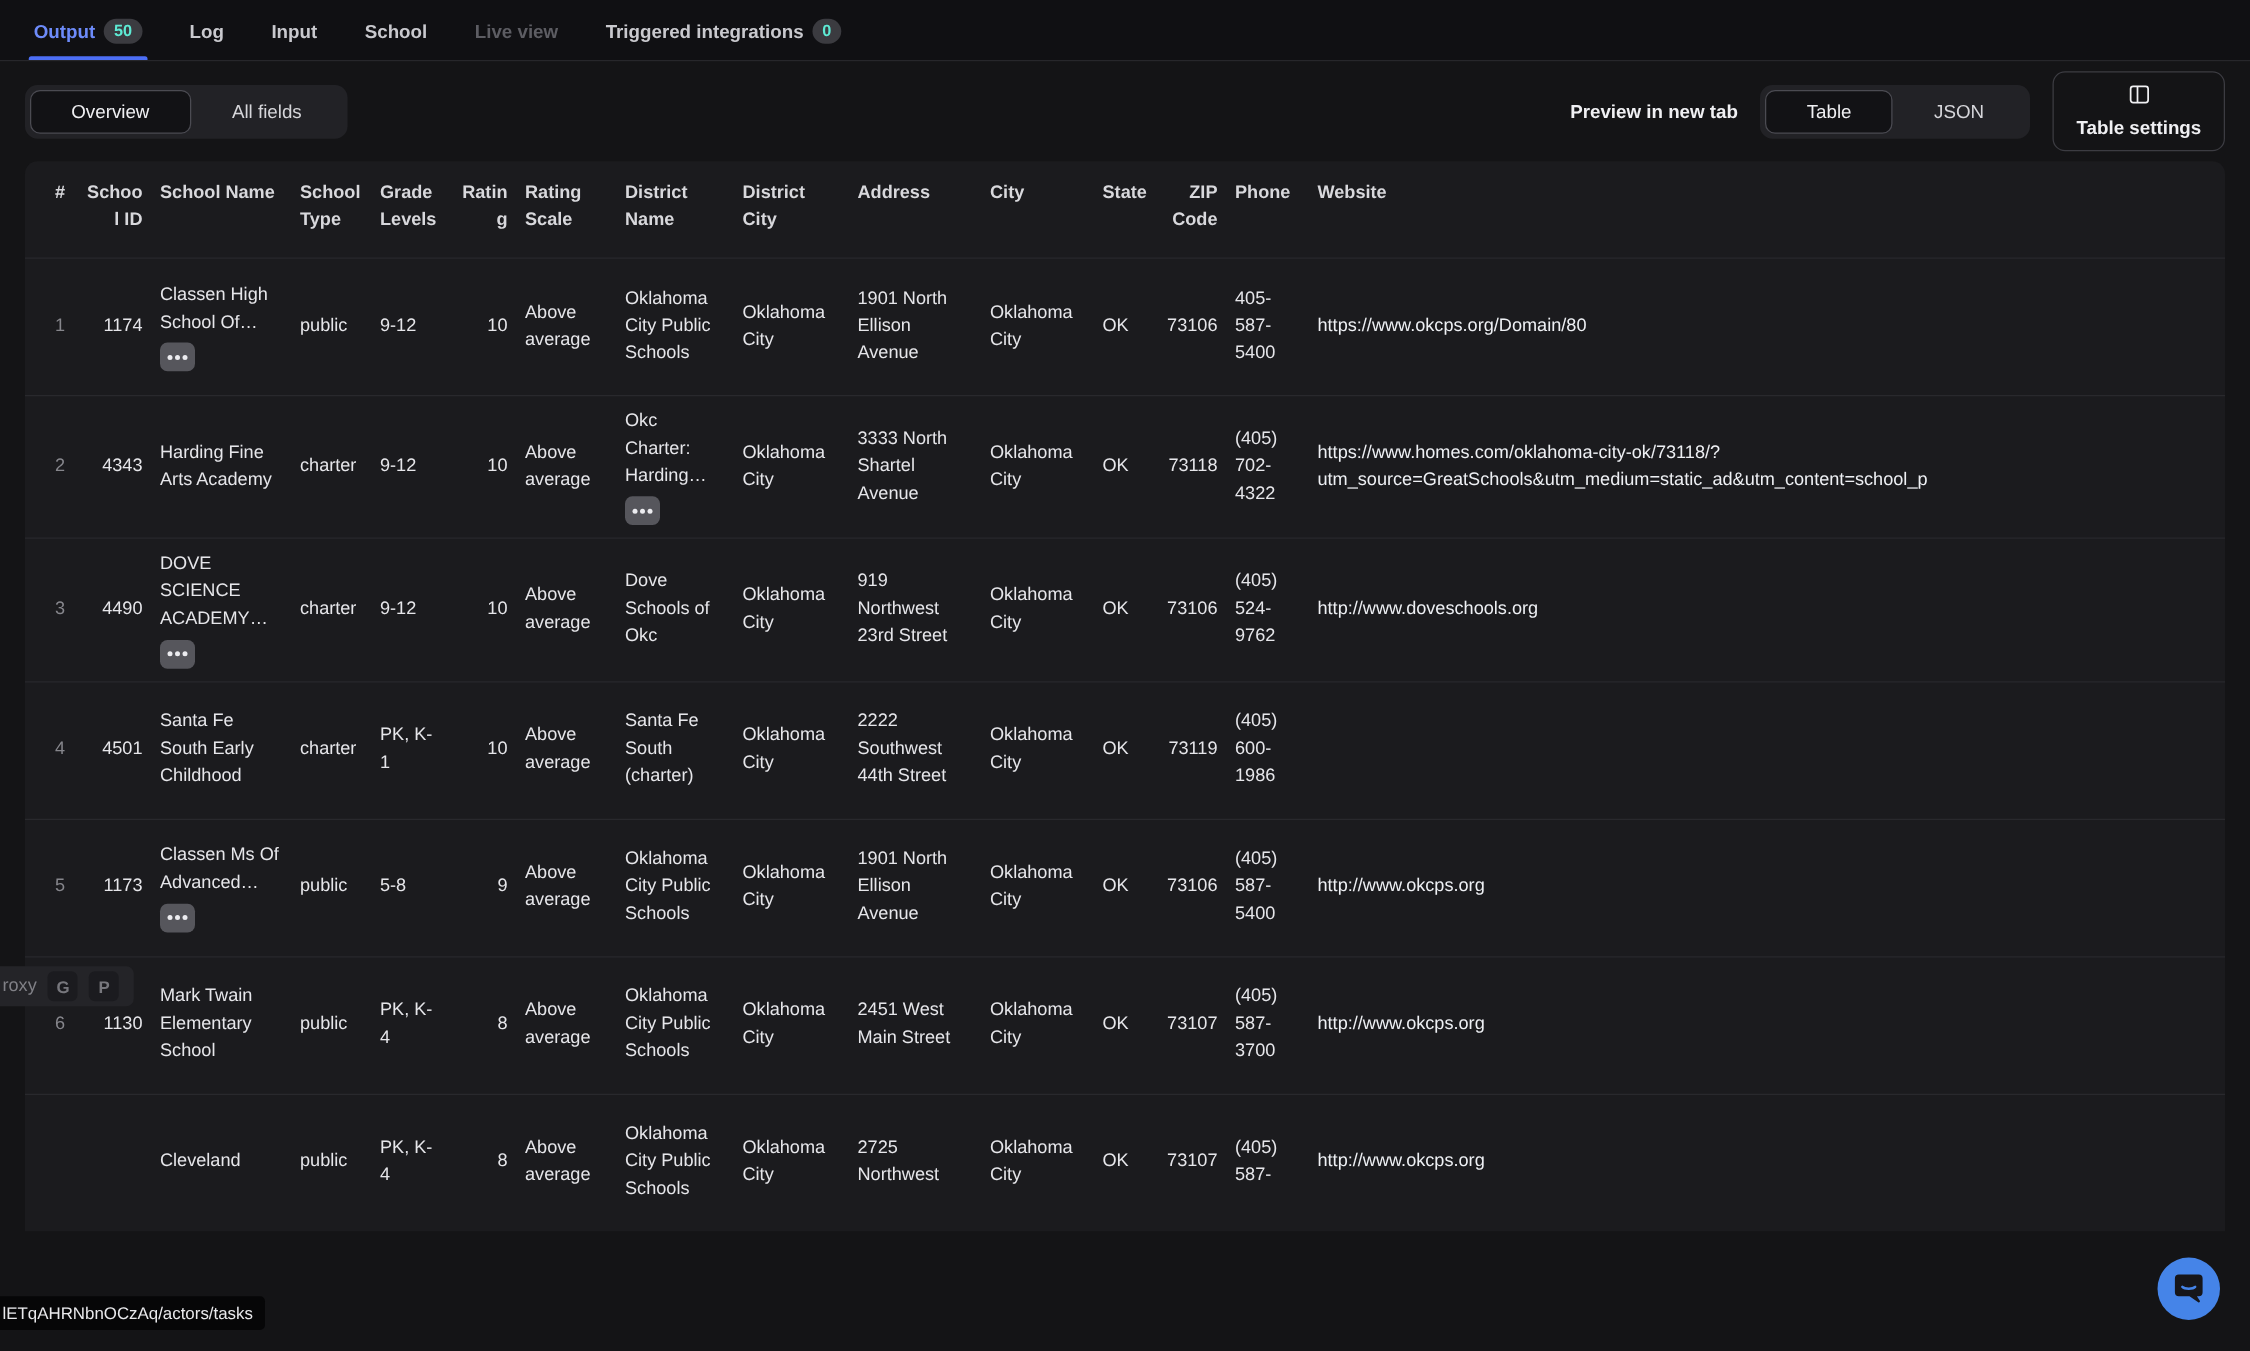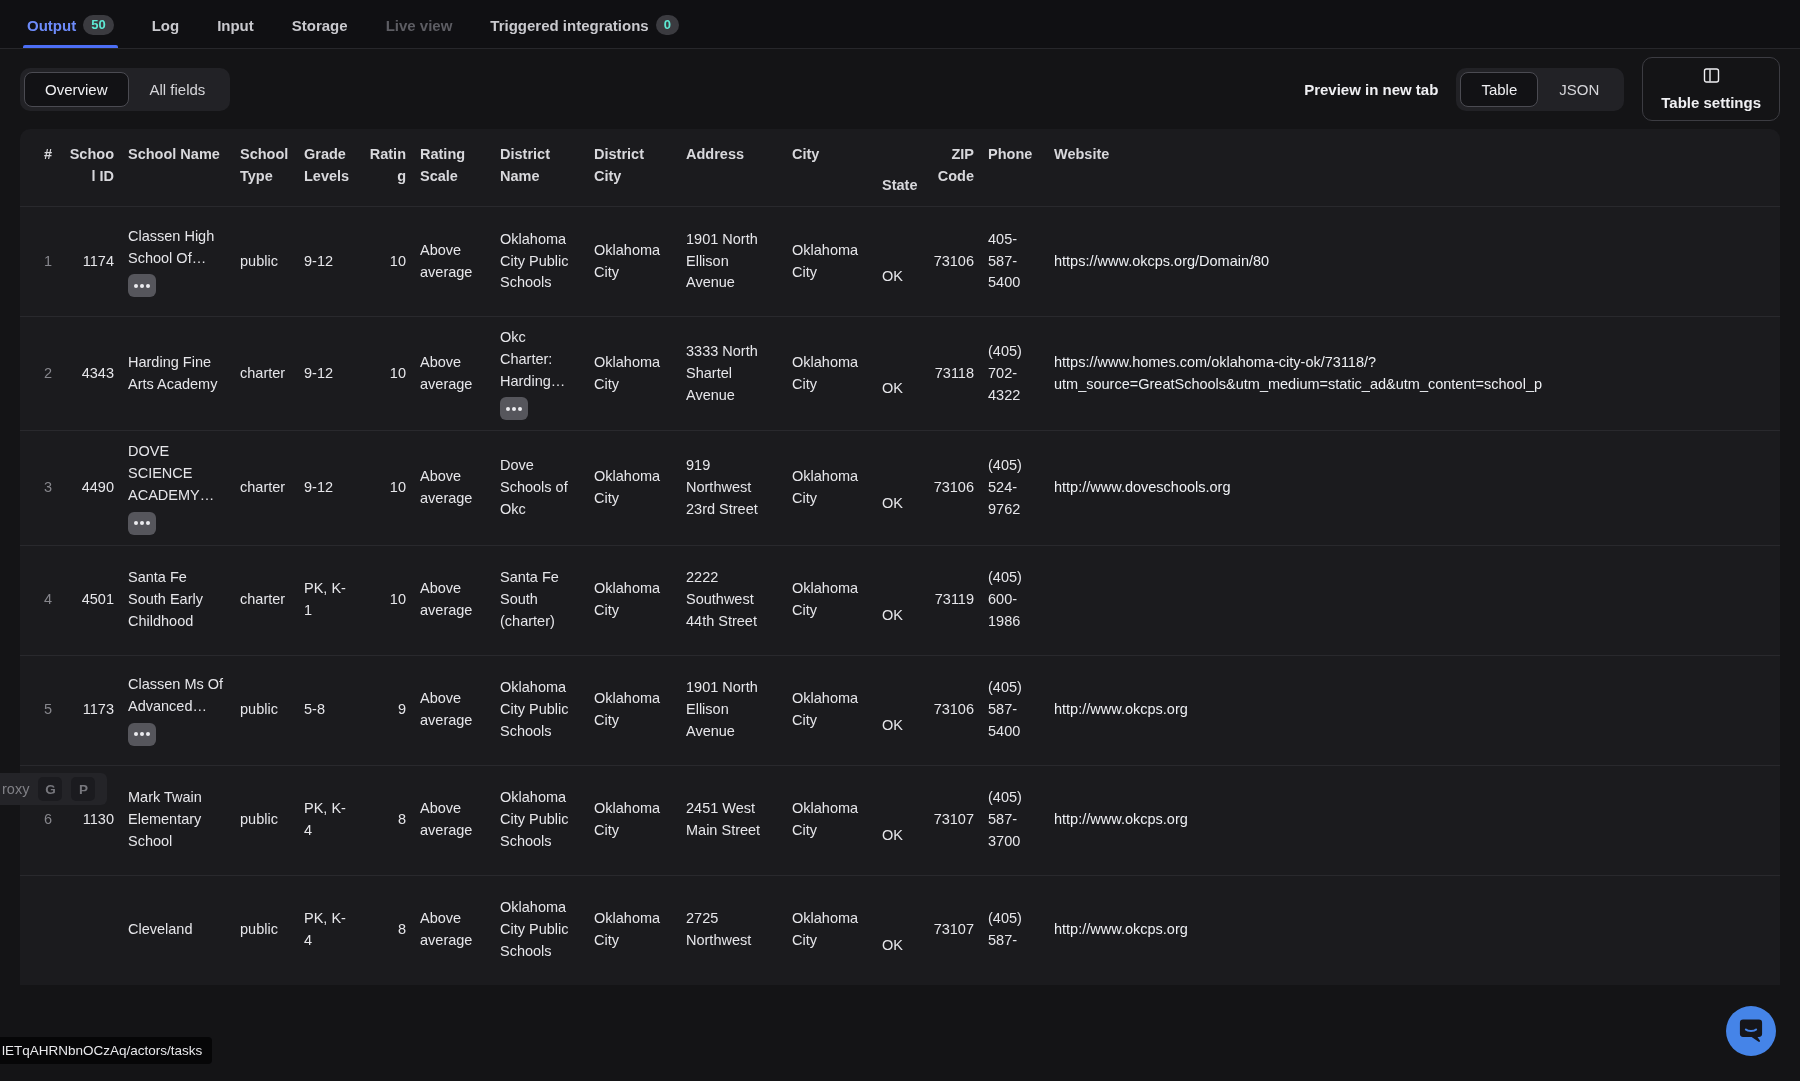--- a/index.html
+++ b/index.html
@@ -38,21 +38,21 @@
 
   
   .toolbar {
     height:80px; display:flex; align-items:center;
     padding:0 20px; justify-content:space-between;
   }
   .seg {
     display:flex; background:#222226; border-radius:10px; padding:4px;
   }
   .seg-item {
-    padding:8px 20px; font-size:15px; color:#d6d6da;
+    padding:8px 32px; font-size:15px; color:#d6d6da;
     border-radius:8px; border:1px solid transparent; cursor:pointer;
     white-space:nowrap;
     text-align:right;
   }
   .seg-item.active {
     background:#121215; border-color:#4b4b52; color:#f0f0f3;
   }
   .toolbar-right { display:flex; align-items:center; gap:18px; }
   .preview-link { font-size:15px; font-weight:700; color:#f0f0f3; cursor:pointer; white-space:nowrap; }
   .btn {
@@ -83,21 +83,21 @@
   .c-id       { width:62px;  text-align:right; }
   .c-name     { width:112px; }
   .c-type     { width:64px; }
   .c-grades   { width:60px; }
   .c-rating   { width:56px; text-align:right; }
   .c-scale    { width:80px; }
   .c-district { width:94px; }
   .c-district_city { width:92px; }
   .c-address  { width:106px; }
   .c-city     { width:90px; }
-  .c-state    { width:50px;margin-top:31px; }
+  .c-state    { width:50px; }
   .c-zip      { width:56px; text-align:right; }
   .c-phone    { width:66px; }
   .c-website  { flex:1; }
   .trow .c-num { color:#86868c; }
   .website-link { color:#eef0f4; cursor:pointer; text-decoration:none; }
   .more-btn {
     margin-top:5px; width:28px; height:23px;
     background:#56565c; border-radius:6px; border:none; cursor:pointer;
     display:flex; align-items:center; justify-content:center; gap:2px;
   }
@@ -138,21 +138,21 @@
         <span>Output</span>
         <span class="badge">50</span>
       </div>
       <div class="tab">
         <span>Log</span>
       </div>
       <div class="tab">
         <span>Input</span>
       </div>
       <div class="tab">
-        <span>Storage</span>
+        <span>School</span>
       </div>
       <div class="tab disabled">
         <span>Live view</span>
       </div>
       <div class="tab">
         <span>Triggered integrations</span>
         <span class="badge">0</span>
       </div>
     </div>
 </div>

